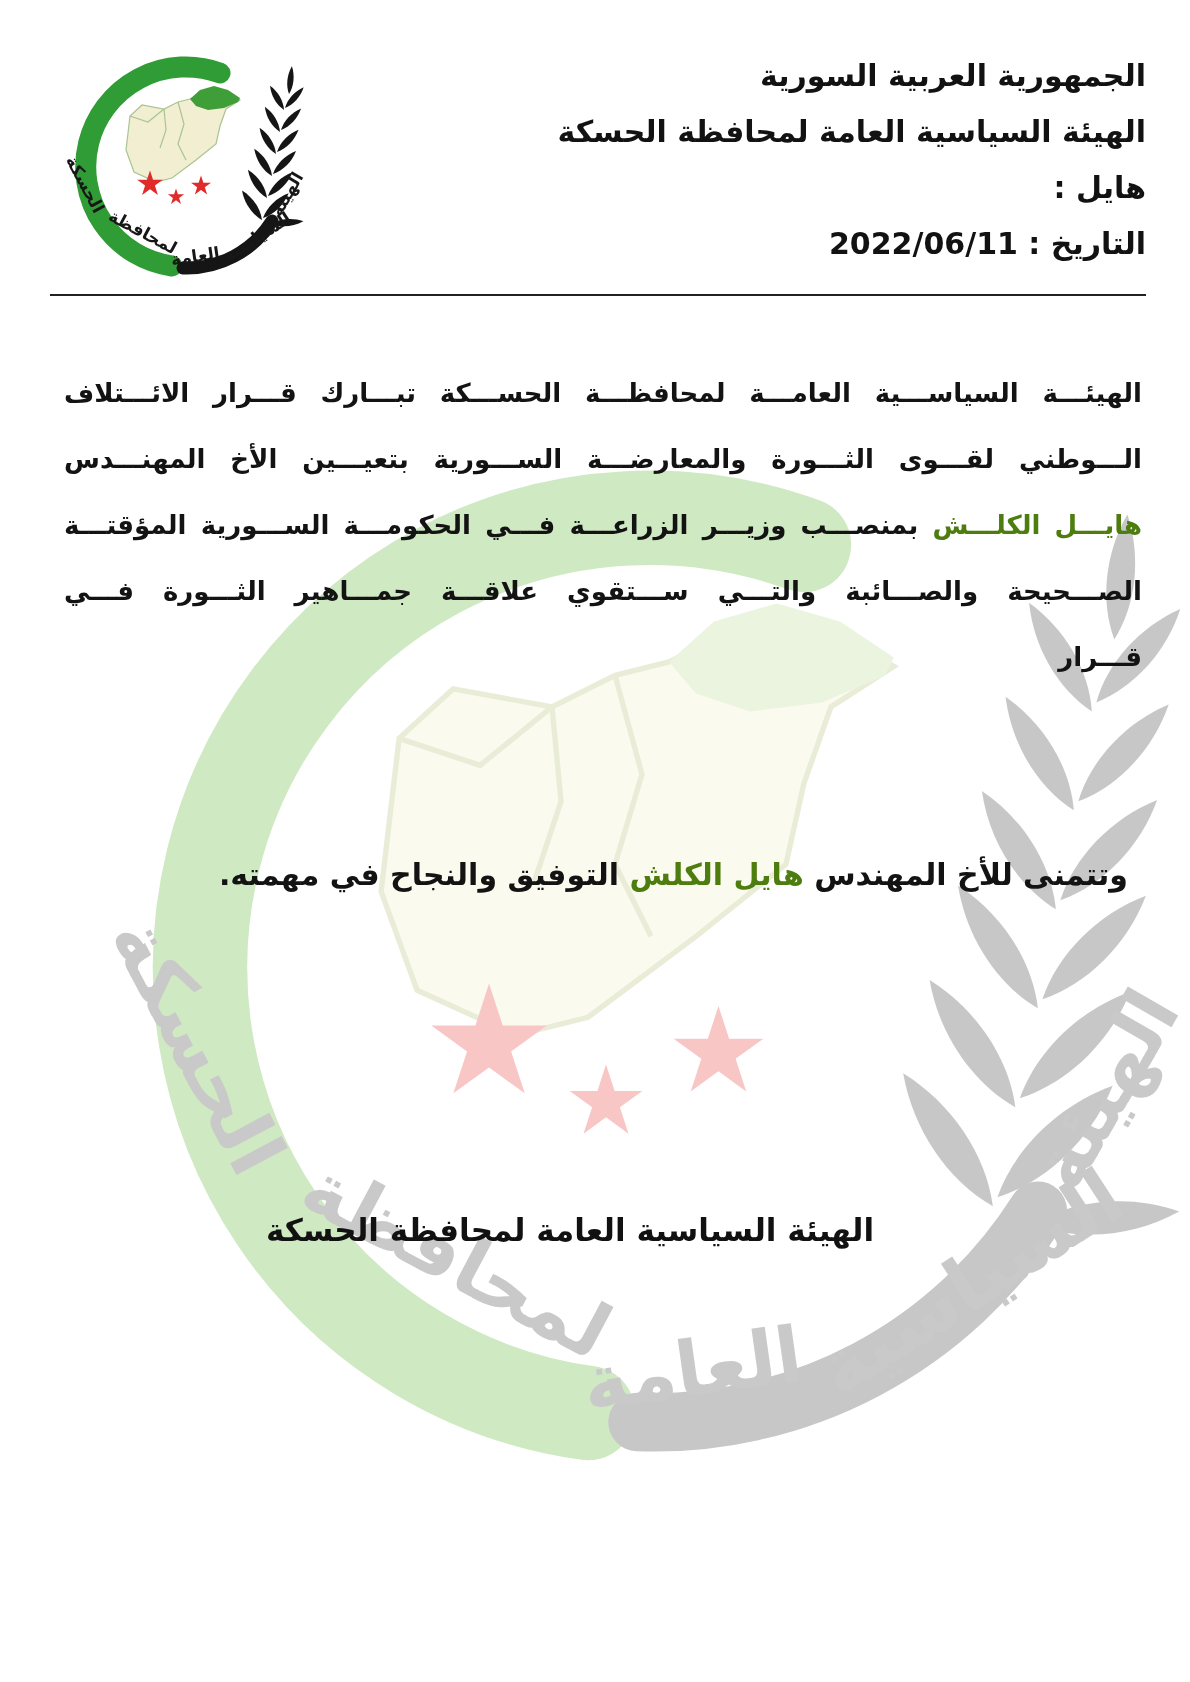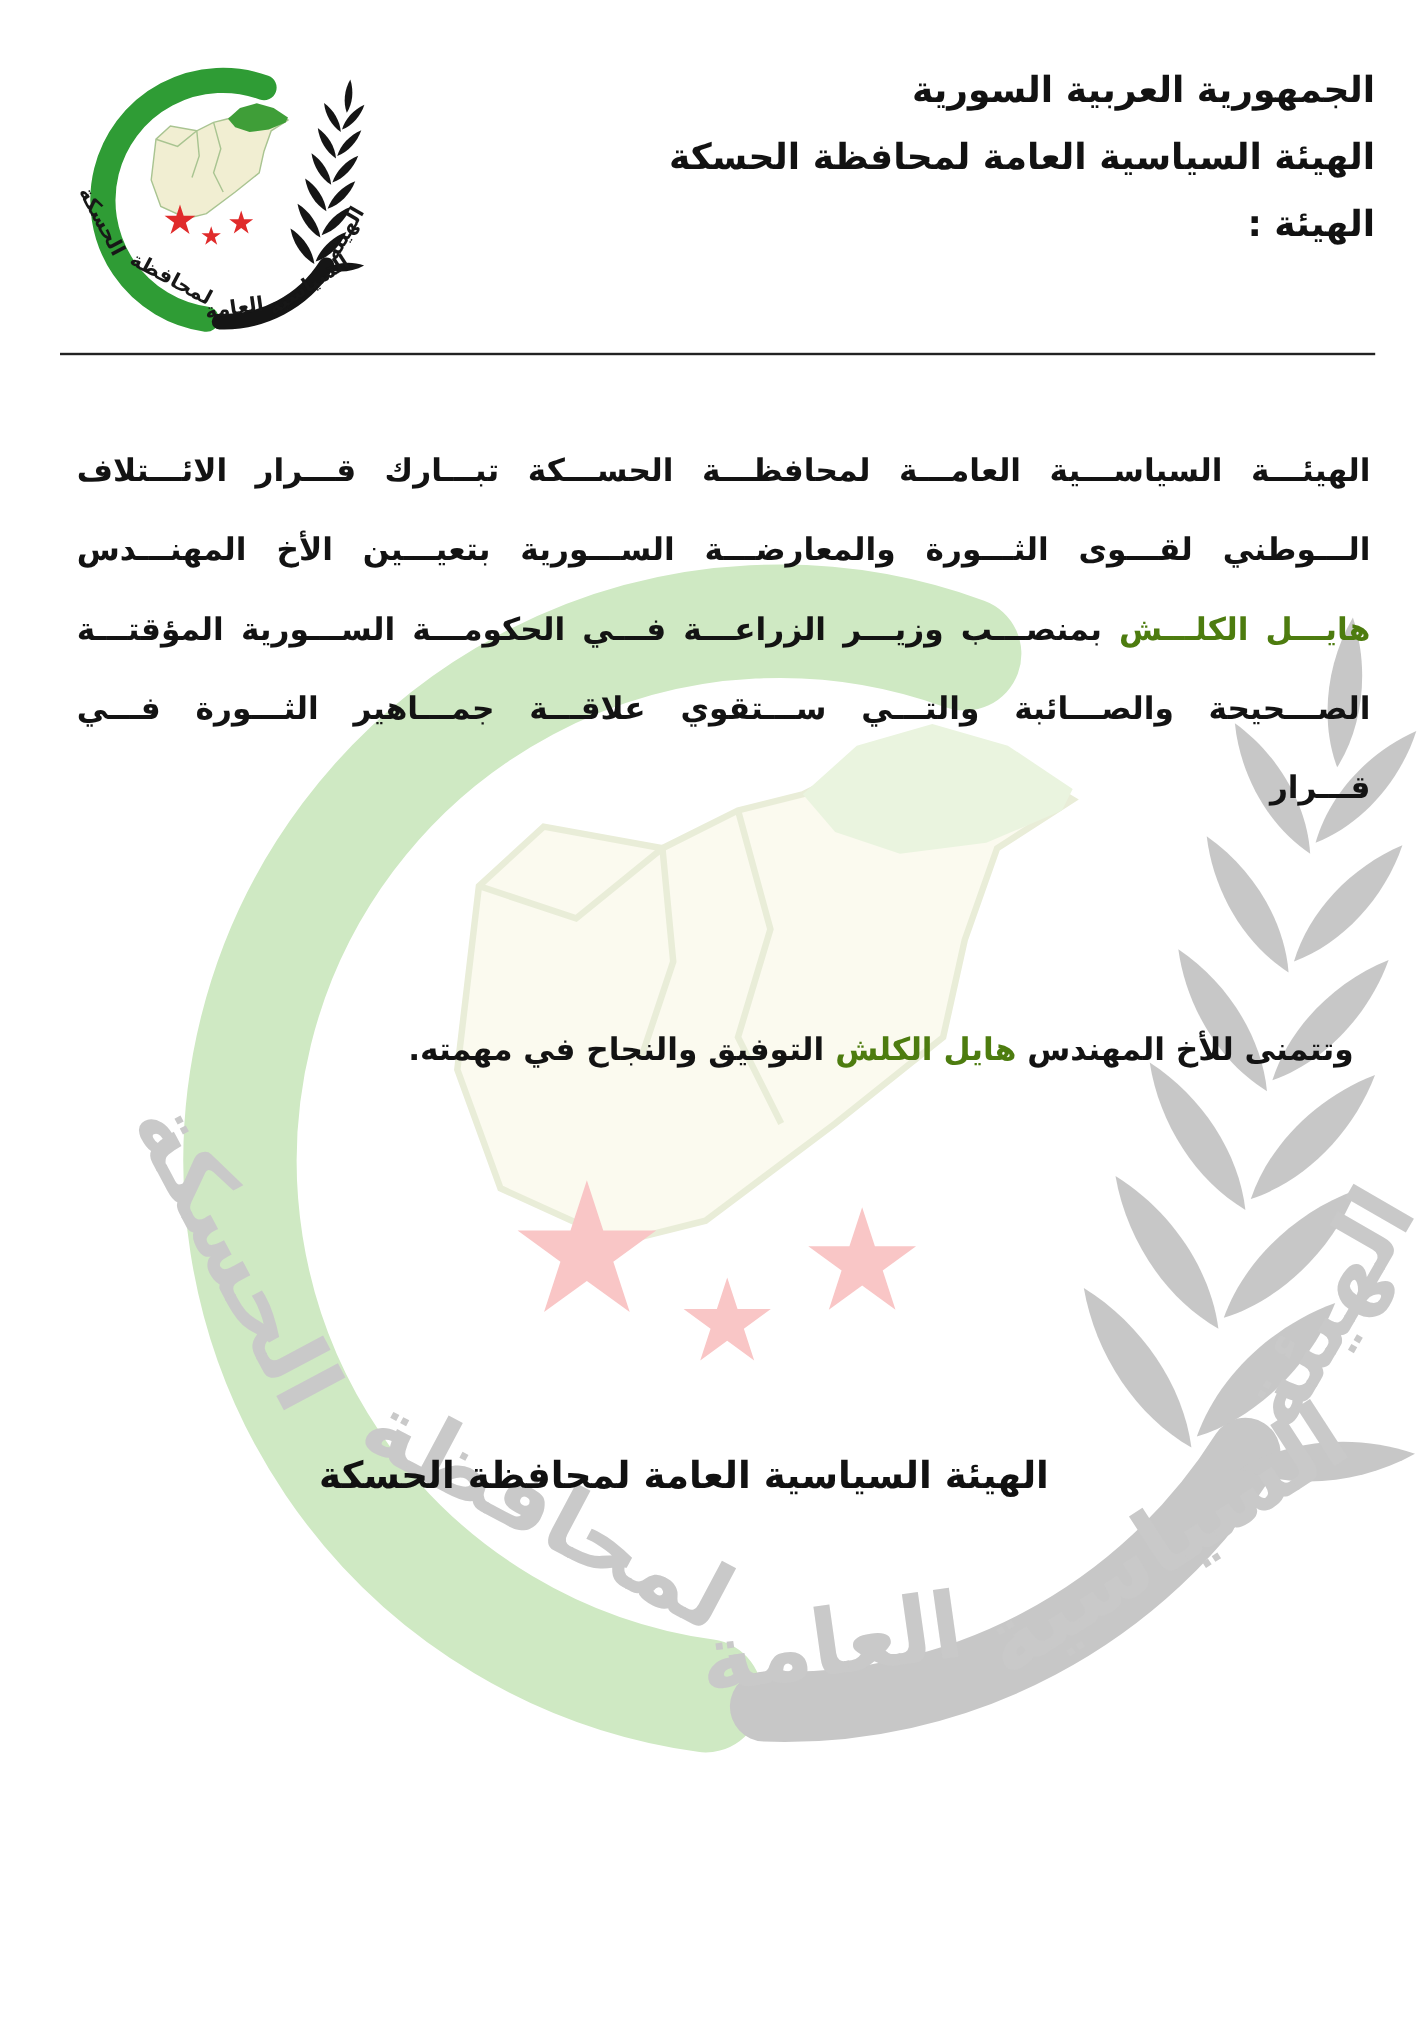--- a/index.html
+++ b/index.html
@@ -33,21 +33,21 @@
   
   .bodytext {
     position:absolute; top:360px; left:64px; right:48px; z-index:1;
     direction:rtl; font-size:26px; color:#131313;
   }
   .bline { line-height:66px; text-align:justify; text-align-last:justify; }
   .bline.right { text-align:right; text-align-last:right; }
   .red { color:#4d7c0f; }
   .closing {
     position:absolute; top:852px; left:64px; right:62px; z-index:1;
-    direction:rtl; text-align:right; font-size:26px; line-height:46px; color:#131313;
+    direction:rtl; text-align:right; font-size:30px; line-height:46px; color:#131313;
   }
   .signature {
     position:absolute; top:1212px; left:0; right:0; z-index:1;
     text-align:center; direction:rtl; font-size:31px; color:#111;
     transform:translateX(-25px); 
   }
 </style>
 </head>
 <body>
 
@@ -101,21 +101,22 @@
     <use href="#emblem-g"></use>
   </svg>
 
   <svg class="logo-svg" viewBox="-30 -5 290 265">
     <use href="#emblem-g"></use>
   </svg>
 
   <div class="header">
     <div>الجمهورية العربية السورية</div>
     <div>الهيئة السياسية العامة لمحافظة الحسكة</div>
-    <div>الهيئة :</div>
+    <div>هايل :</div>
+    <div>التاريخ : 2022/06/11</div>
   </div>
 
   <div class="rule"></div>
 
   <div class="bodytext">
       <div class="bline"><span>الهيئـــة السياســـية العامـــة لمحافظـــة الحســـكة تبـــارك قـــرار الائـــتلاف</span></div>
       <div class="bline"><span>الـــوطني لقـــوى الثـــورة والمعارضـــة الســـورية بتعيـــين الأخ المهنـــدس</span></div>
       <div class="bline"><span class="red">هايـــل الكلـــش</span><span> بمنصـــب وزيـــر الزراعـــة فـــي الحكومـــة الســـورية المؤقتـــة</span></div>
       <div class="bline"><span>الصـــحيحة والصـــائبة والتـــي ســـتقوي علاقـــة جمـــاهير الثـــورة فـــي</span></div>
       <div class="bline right"><span>قـــرار</span></div>

